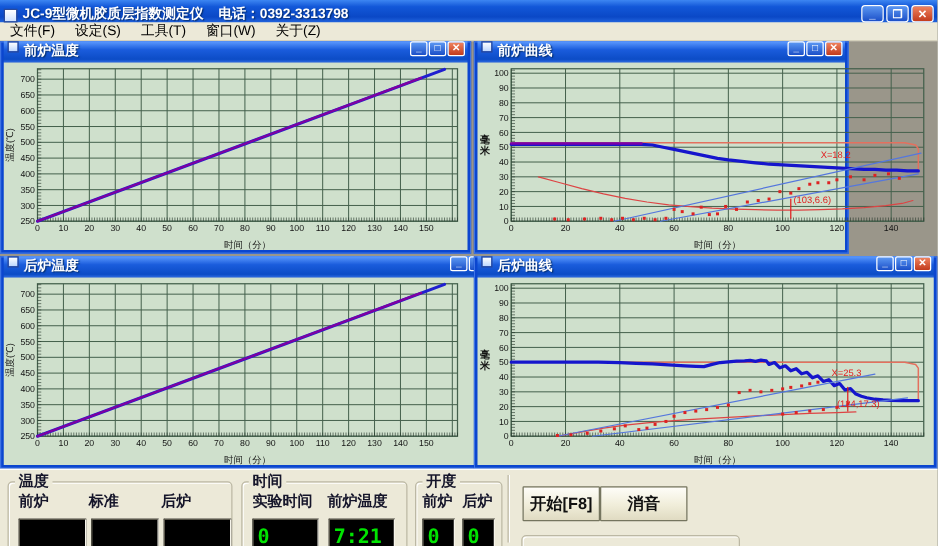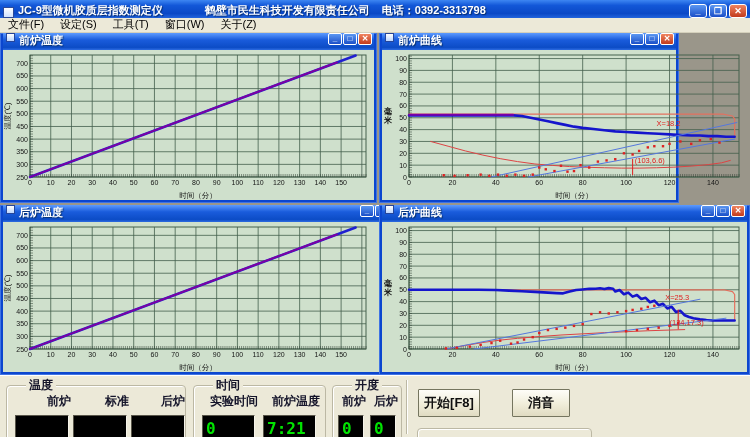--- a/index.html
+++ b/index.html
@@ -33,39 +33,38 @@
   .c-btn{width:14px;height:12px;border:1px solid #fff;border-radius:2px;display:flex;align-items:center;justify-content:center;
     font-size:8px;line-height:1;color:#fff;background:linear-gradient(#5b97f2,#1b4fc8);text-shadow:none;cursor:pointer}
   .c-btn.close{background:linear-gradient(#f0835f,#c23b1d)}
   .child-body{background:#cfe0cc}
   svg{display:block}
   svg text{font-family:"Liberation Sans",sans-serif}
 
   
   .bottom{position:absolute;top:375px;left:0;width:750px;height:62px;background:#ece9d8;border-top:1px solid #fff}
   .groupbox{position:absolute;border:1px solid #bcb8a4;border-radius:4px;box-shadow:inset 1px 1px 0 #fff}
-  .gb-label{position:absolute;top:-9px;left:19px;background:#ece9d8;padding:0 3px;font-size:12px;font-weight:bold;color:#15152a}
+  .gb-label{position:absolute;top:-9px;left:5px;background:#ece9d8;padding:0 3px;font-size:12px;font-weight:bold;color:#15152a}
   .gb-row{position:absolute;display:flex}
-  .f-label{font-size:12px;font-weight:bold;color:#15152a;text-align:right}
+  .f-label{font-size:12px;font-weight:bold;color:#15152a;text-align:left}
   .lcd{background:#000;border:1px solid;border-color:#59564a #f6f4ea #f6f4ea #59564a;color:#00e400;
     font-family:"DejaVu Sans Mono",monospace;font-weight:bold;font-size:16px;display:flex;align-items:center;padding-left:3px}
   .xpbtn{position:absolute;height:28px;background:linear-gradient(#fefdf8,#f0edd9 55%,#e0dbc2);
     border:1px solid #75755f;border-radius:1px;font-weight:bold;font-size:13px;color:#101010;
     font-family:"Liberation Sans",sans-serif;cursor:pointer}
   .vsep{position:absolute;left:406px;top:4px;height:54px;width:2px;border-left:1px solid #bcb8a4;border-right:1px solid #fff}
 </style>
 </head>
 <body>
 
 <div class="app">
 
   <div class="titlebar">
     <span class="app-icon"></span>
     <span>JC-9型微机胶质层指数测定仪</span>
-    <span class="tb-company">鹤壁市民生科技开发有限责任公司</span>
     <span class="tb-phone">电话：0392-3313798</span>
     <span class="tb-buttons">
       <span class="tb-btn">_</span>
       <span class="tb-btn">❐</span>
       <span class="tb-btn close">✕</span>
     </span>
   </div>
 
   <div class="menubar">
     <span class="menu-item">文件(F)</span>
@@ -1293,17 +1292,17 @@
       </div>
       <div class="gb-row" style="left:5px;top:29px">
         <span class="lcd" style="width:26px;height:26px">0</span>
         <span class="lcd" style="width:26px;height:26px;margin-left:6px">0</span>
       </div>
     </div>
 
     <span class="vsep"></span>
 
     <button class="xpbtn" style="left:418px;top:13px;width:62px">开始[F8]</button>
-    <button class="xpbtn" style="left:512px;top:13px;width:58px">消音</button>
+    <button class="xpbtn" style="left:480px;top:13px;width:70px">消音</button>
 
     <div class="groupbox" style="left:417px;top:52px;width:175px;height:20px"></div>
   </div>
 </div>
 
 </body></html>

